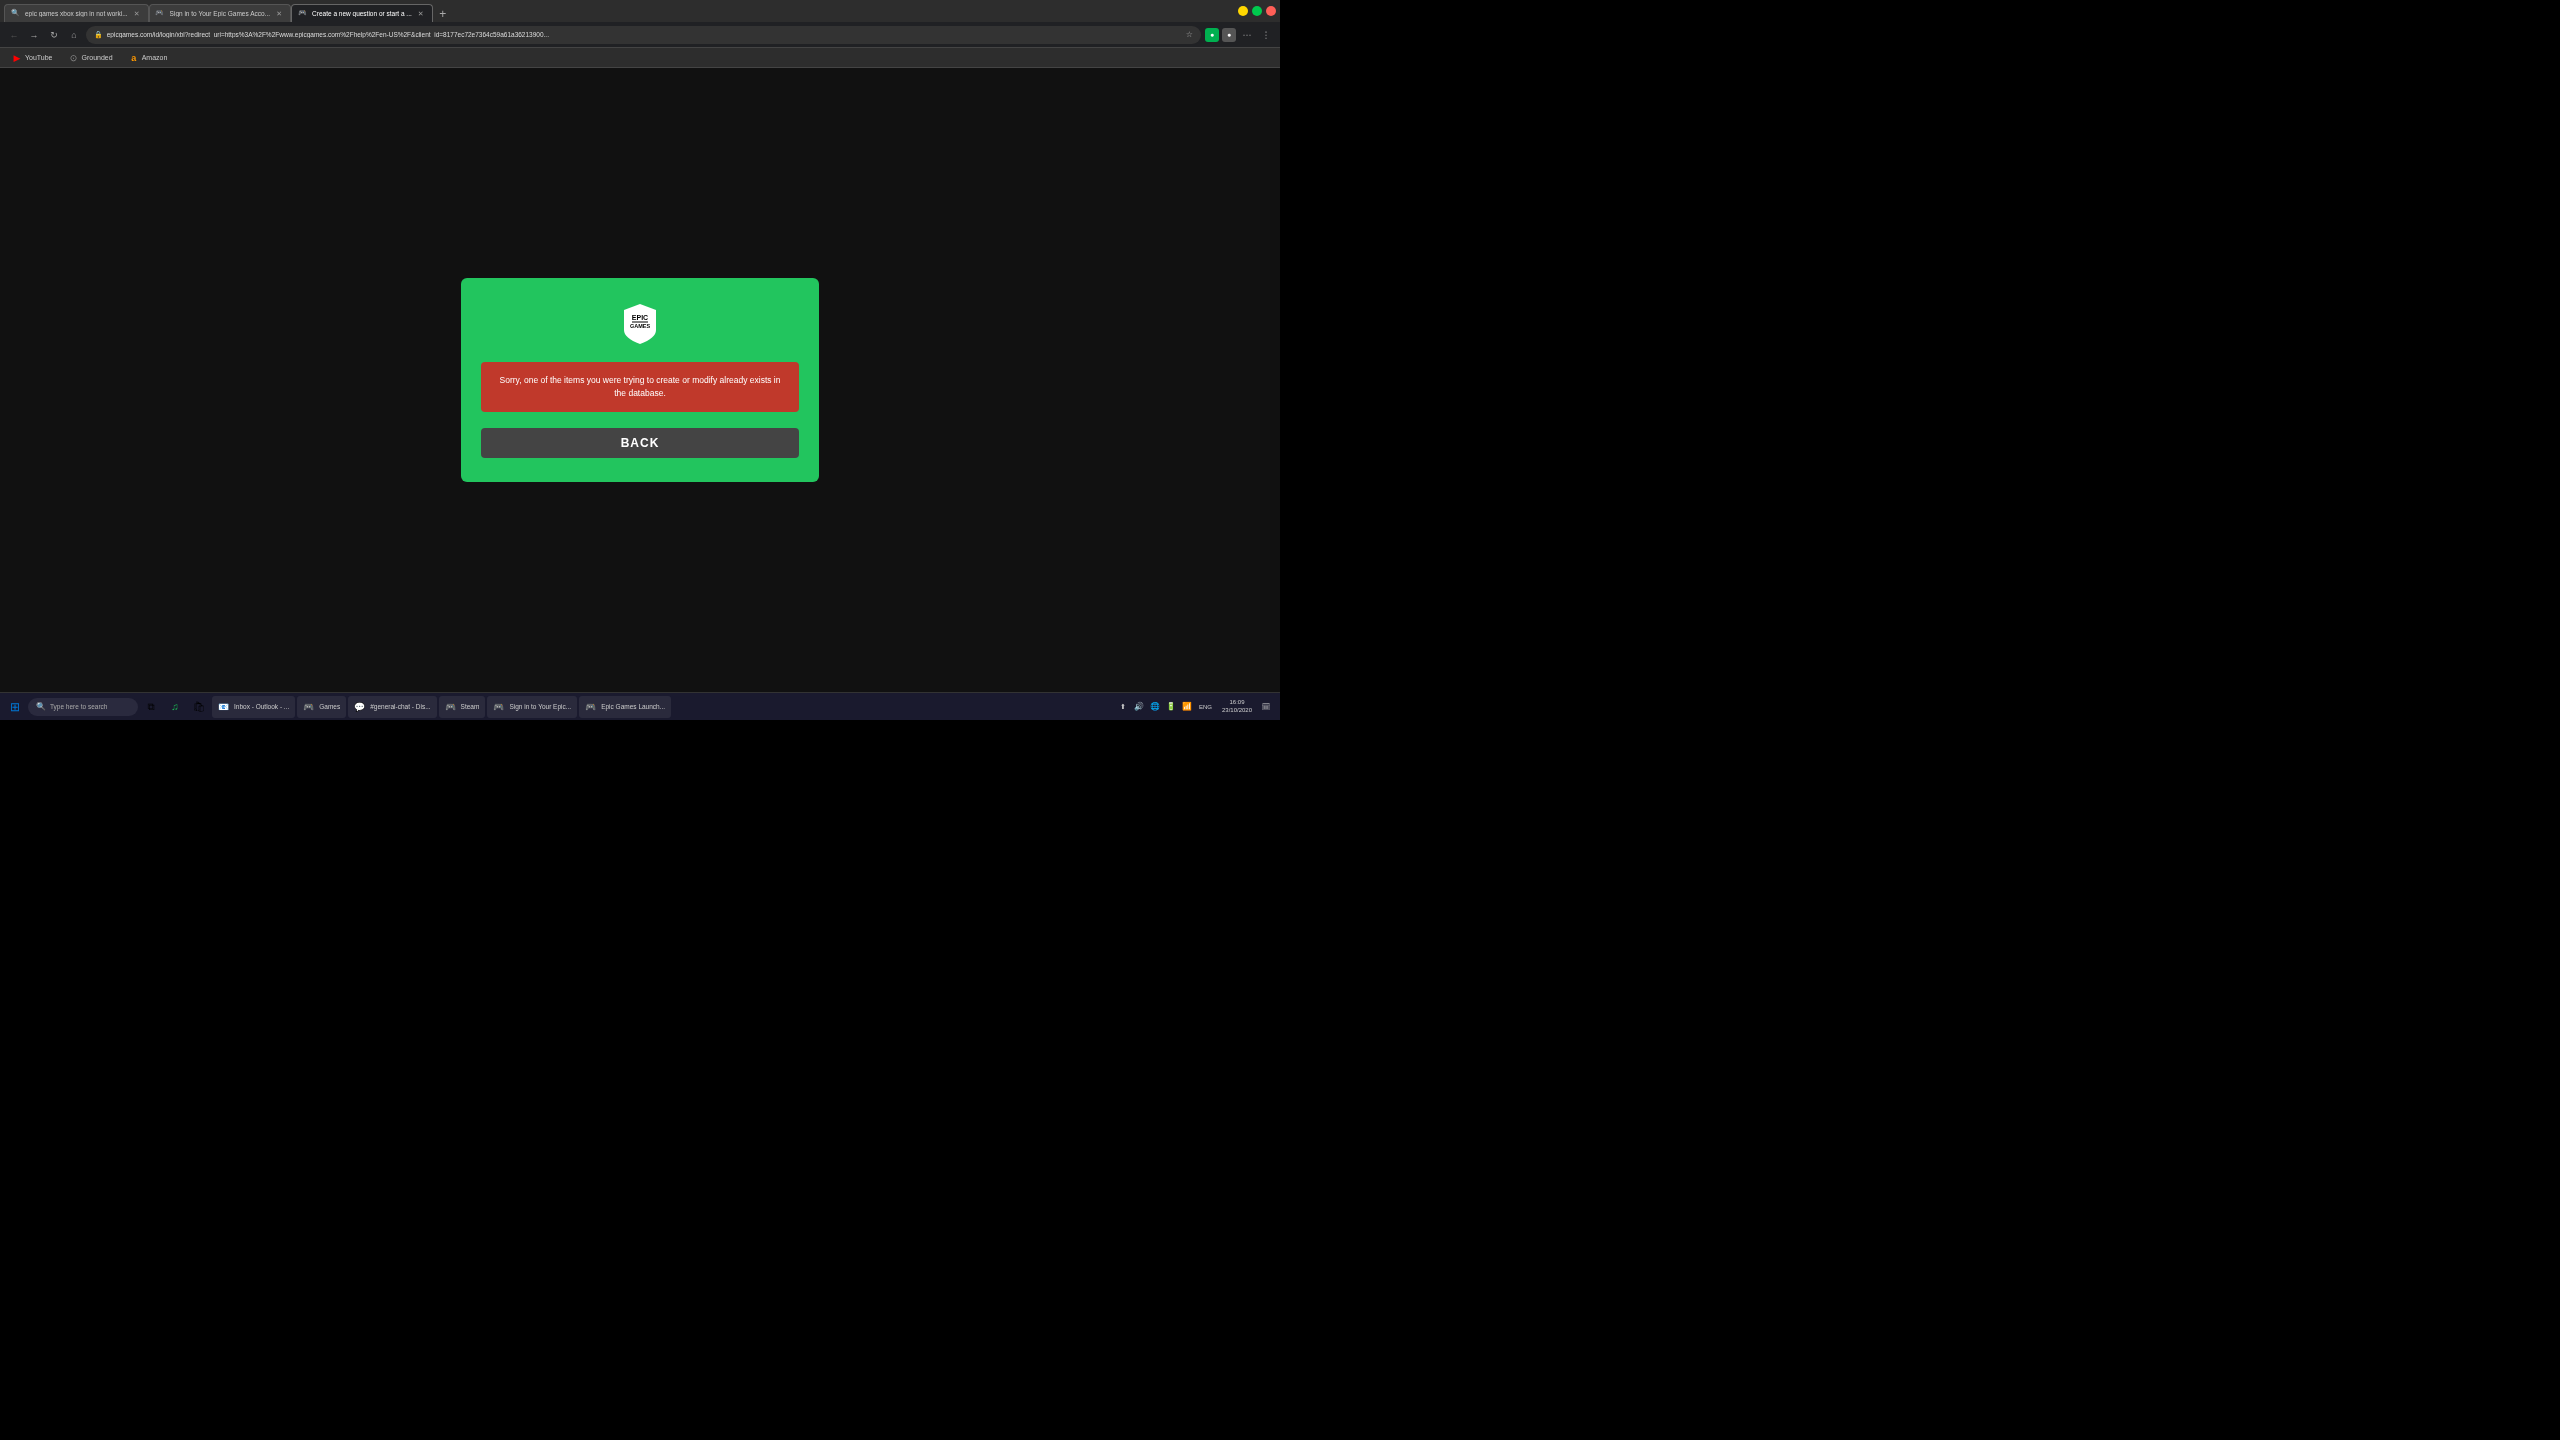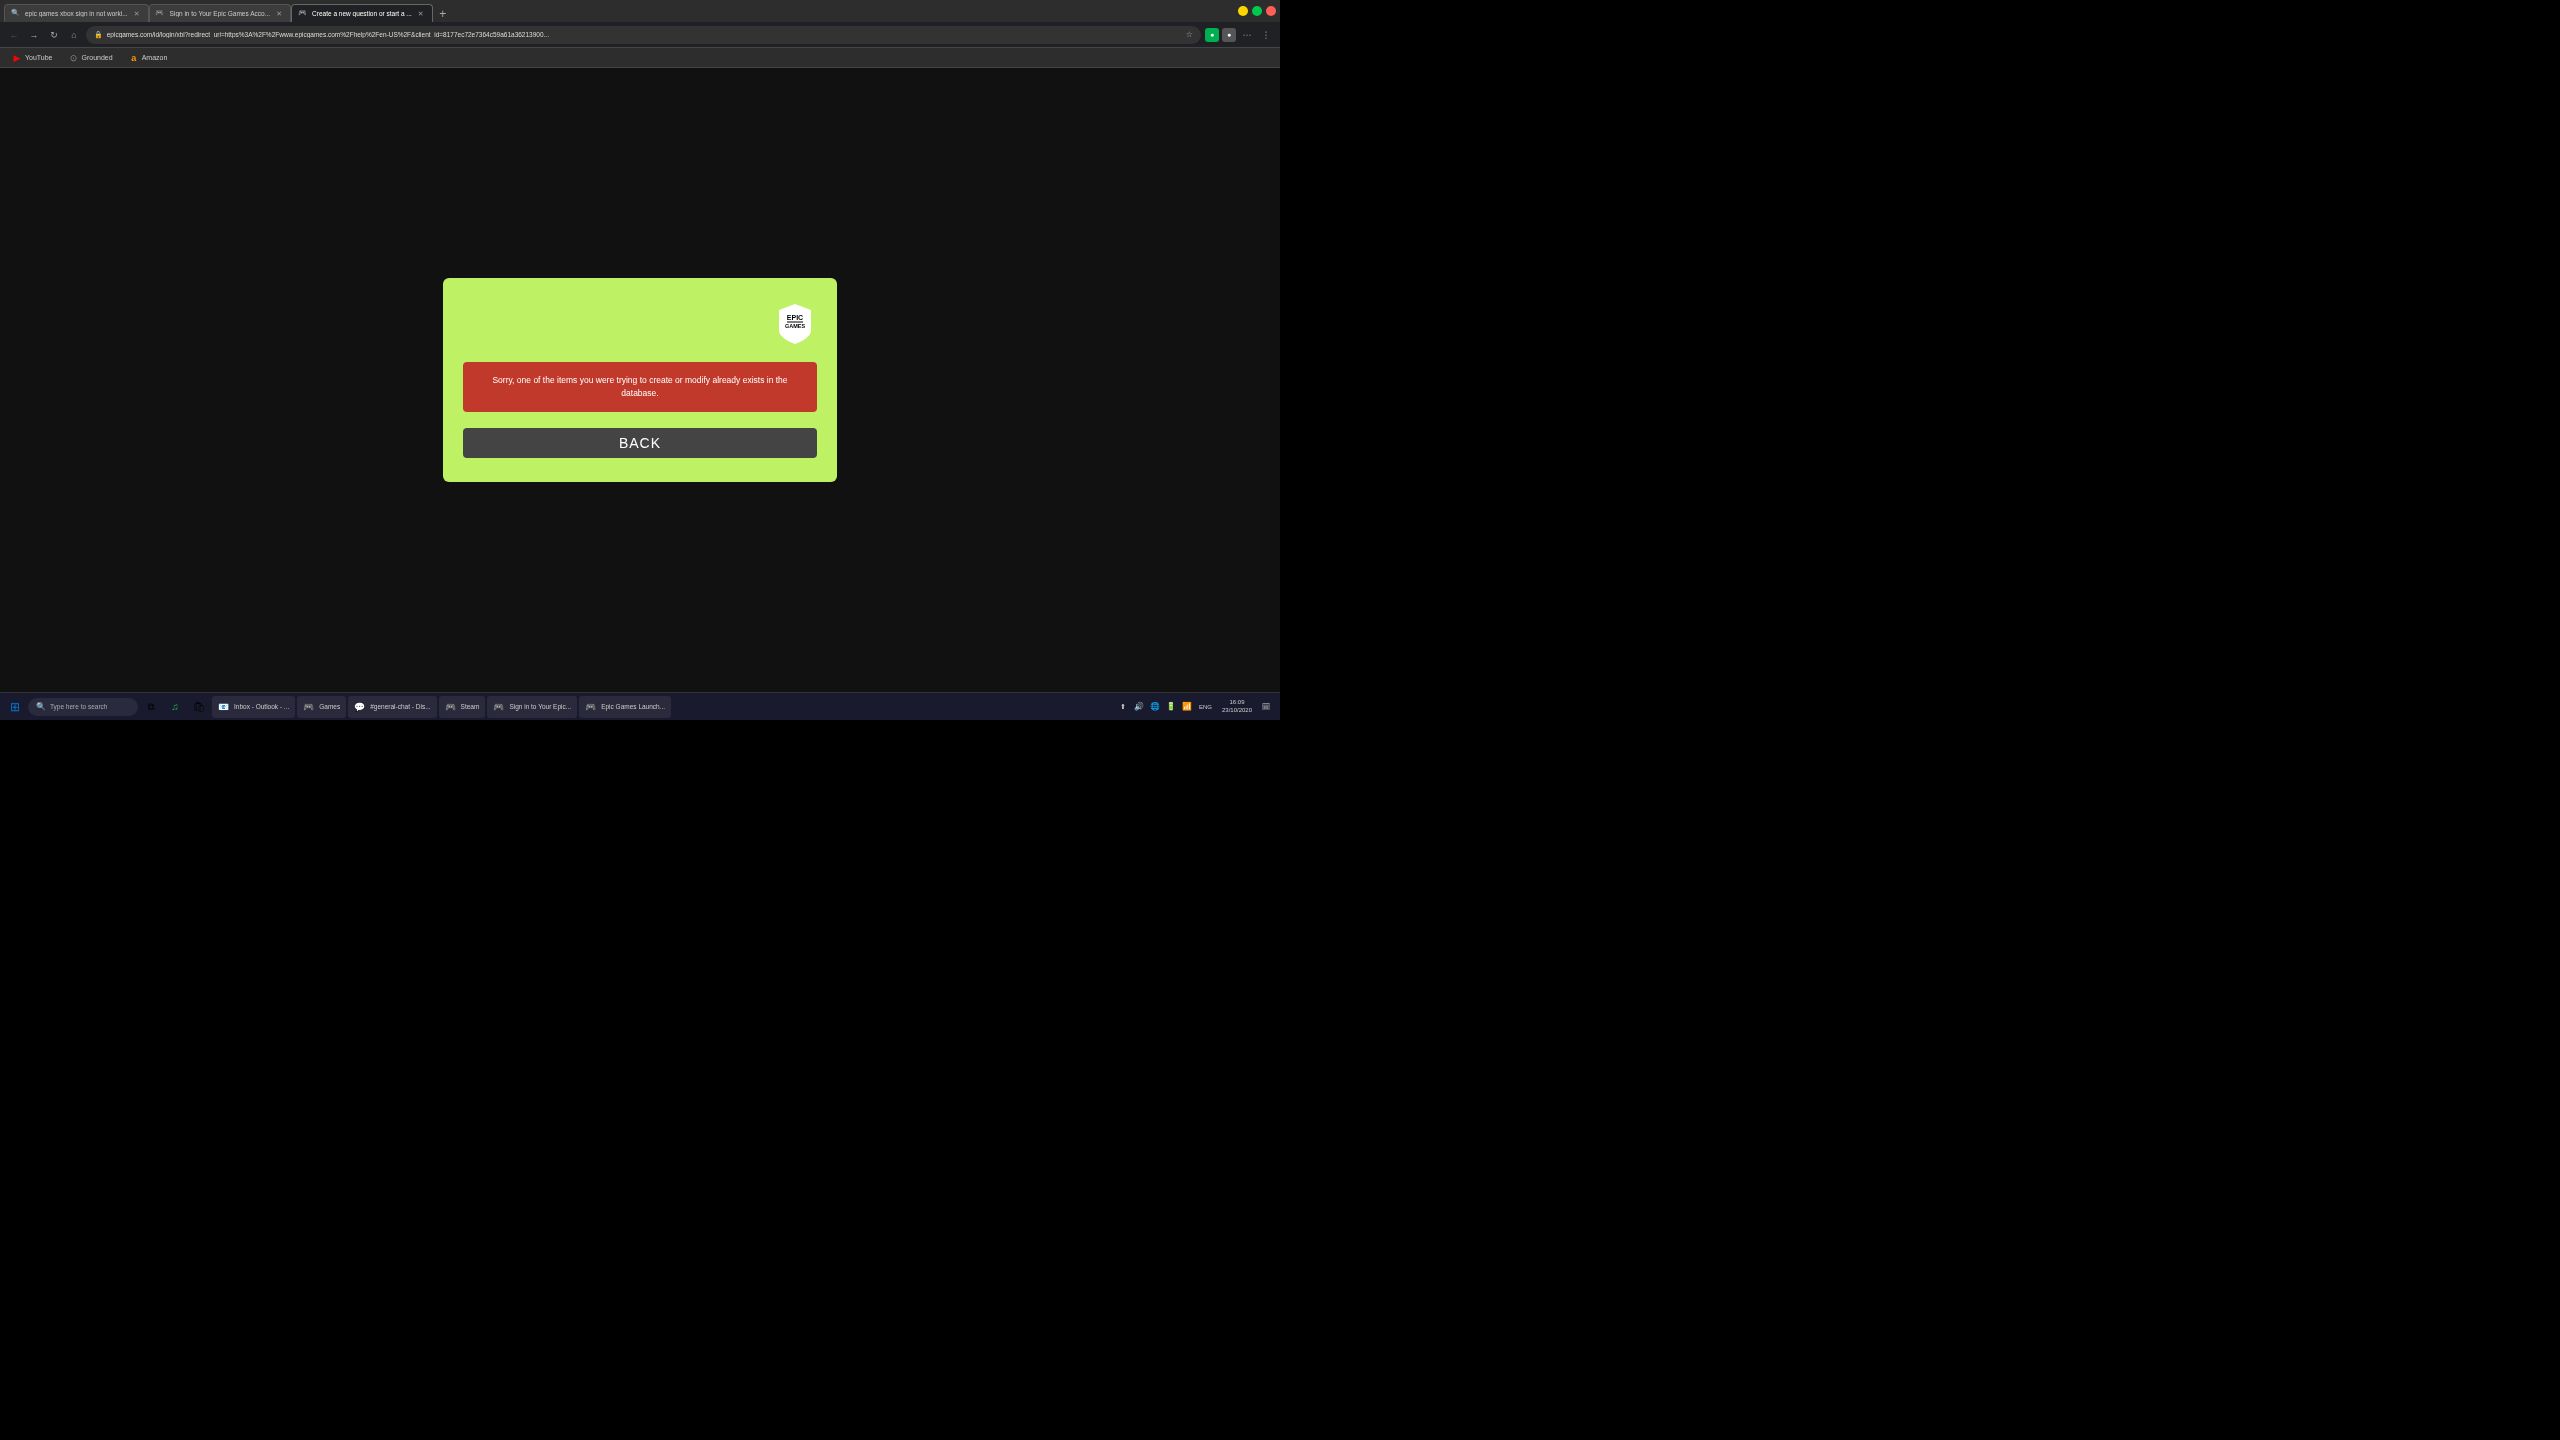--- a/index.html
+++ b/index.html
@@ -221,27 +221,27 @@
       width: 100%;
       background: #111;
       display: flex;
       align-items: center;
       justify-content: center;
       position: relative;
     }
 
     
     .epic-card {
-      background: #bef264;
+      background: #22c55e;
       border-radius: 6px;
-      width: 394px;
+      width: 358px;
       padding: 24px 20px;
       display: flex;
       flex-direction: column;
-      align-items: flex-end;
+      align-items: center;
       gap: 16px;
     }
 
     .epic-logo {
       width: 44px;
       height: 44px;
     }
 
     .error-banner {
       width: 100%;
@@ -257,22 +257,22 @@
       line-height: 1.5;
     }
 
     .back-btn {
       width: 100%;
       height: 30px;
       background: #444;
       border: none;
       border-radius: 4px;
       color: #fff;
-      font-size: 14px;
-      font-weight: normal;
+      font-size: 12px;
+      font-weight: bold;
       letter-spacing: 1px;
       cursor: pointer;
       display: flex;
       align-items: center;
       justify-content: center;
     }
 
     
     .taskbar {
       position: absolute;

